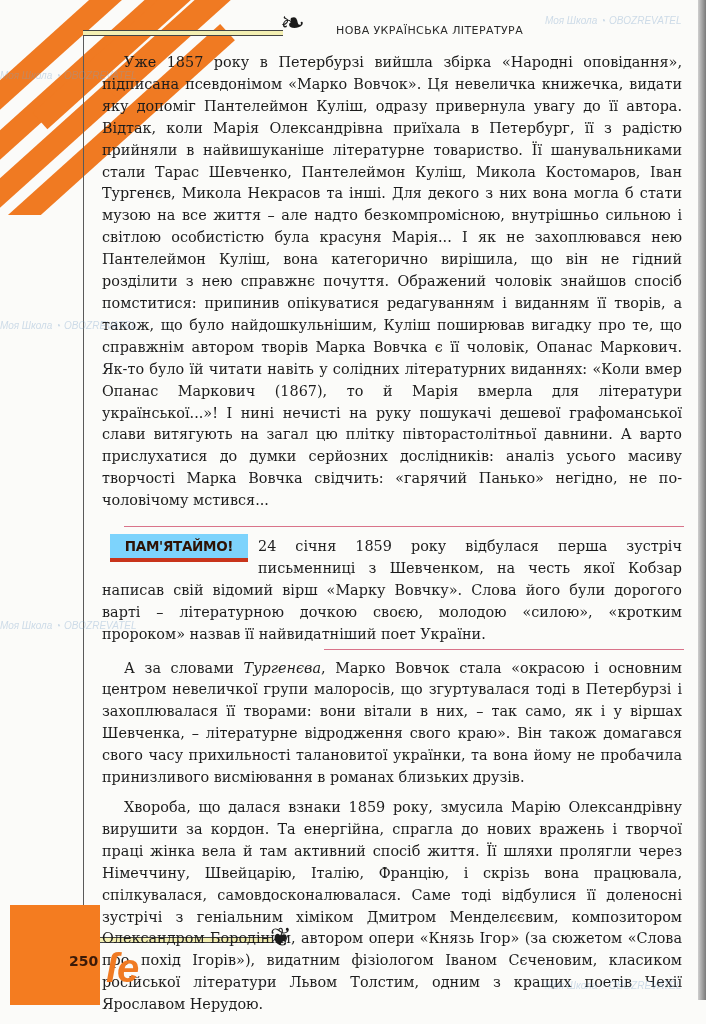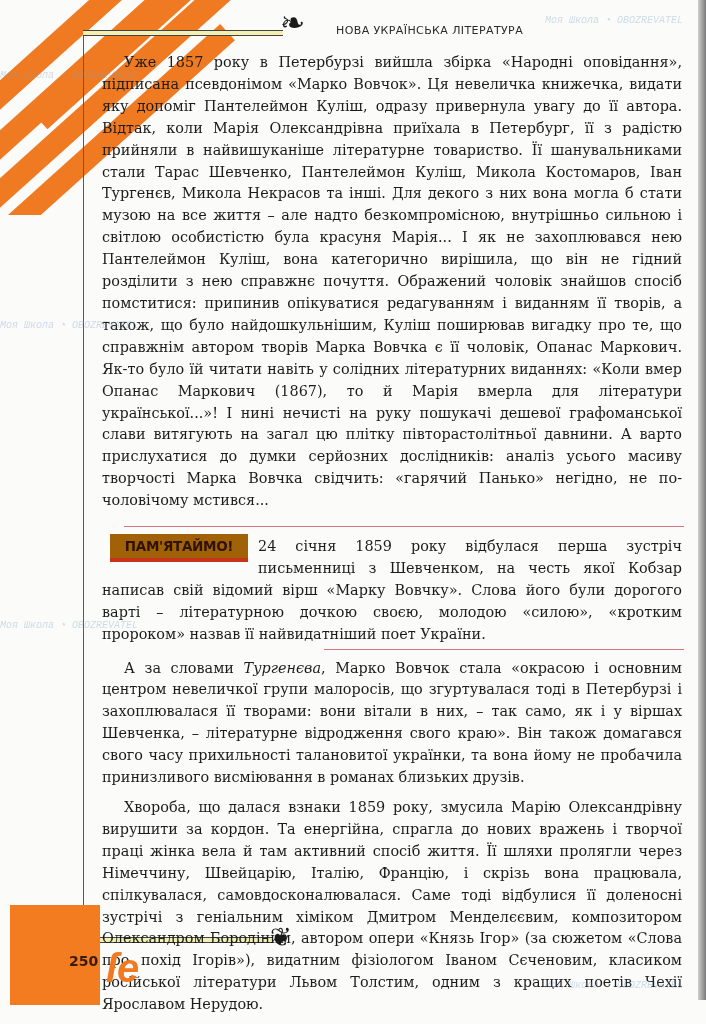--- a/index.html
+++ b/index.html
@@ -61,30 +61,30 @@
     }
     .content p { margin: 8px; text-indent: 22px; }
     .memo {
       position: relative; margin: 14px 0 12px 0; padding-top: 2px;
     }
     .memo-line-top {
       position: absolute; left: 30px; right: 6px; top: 0; height: 1px; background: #d9738a;
     }
     .memo-badge {
       float: left; margin: 6px 10px 0 16px; width: 138px; height: 24px;
-      background: #a16207; border-bottom: 4px solid #c8341b;
+      background: #7dd3fc; border-bottom: 4px solid #c8341b;
       font-family: "DejaVu Sans", sans-serif; font-weight: bold; font-size: 13.5px; color: #2e1304;
       text-align: center; line-height: 24px; letter-spacing: -0.3px;
     }
     .memo-text { text-indent: 0 !important; }
     .memo-line-bottom {
       position: absolute; left: 230px; right: 6px; bottom: -4px; height: 1px; background: #d9738a;
     }
     .watermark {
-      position: absolute; font-family: Liberation Mono, monospace; font-size: 10px;
+      position: absolute; font-family: Liberation Sans, sans-serif; font-size: 10px;
       color: rgba(120,160,200,0.35); font-style: italic; pointer-events: none; white-space: nowrap;
     }
   </style>
 </head>
 <body>
 
 <div class="stripes">
   <div class="stripe" style="left:-40px; top:120px;"></div>
   <div class="stripe" style="left:-40px; top:170px;"></div>
   <div class="stripe" style="left:-40px; top:218px;"></div>

